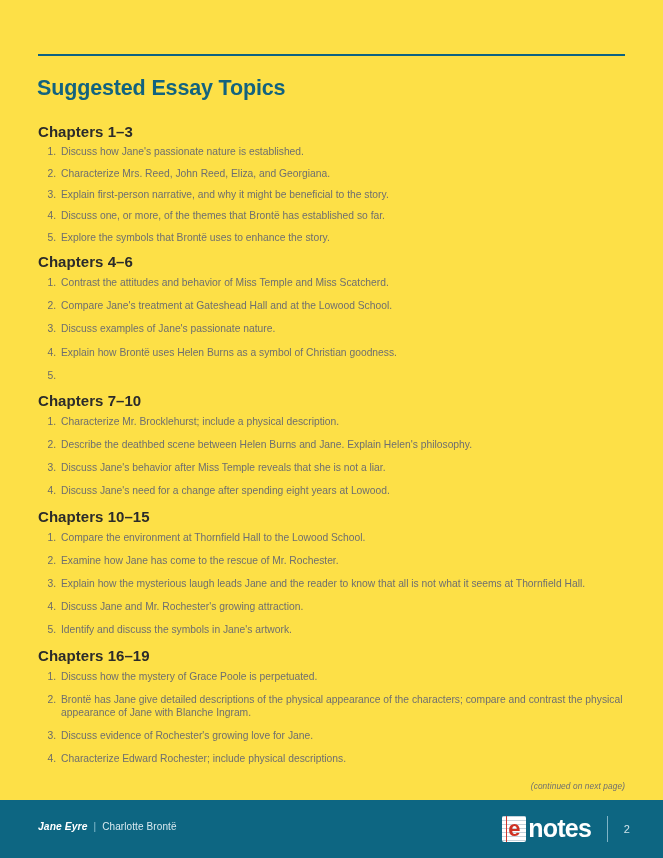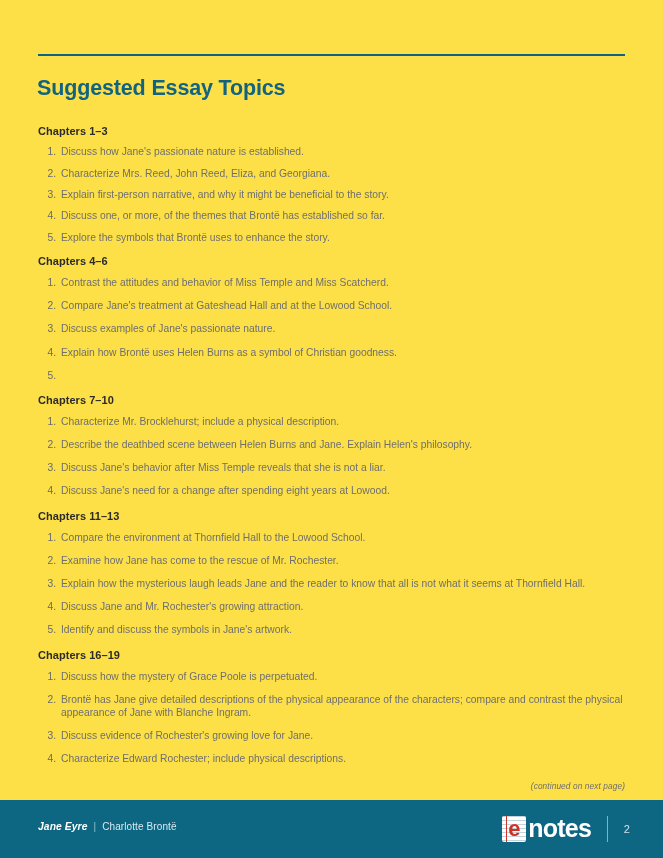--- a/index.html
+++ b/index.html
@@ -51,21 +51,21 @@
     left: 38px;
     top: 123px;
     width: 600px;
   }
 
   .section {
     margin-bottom: 5px;
   }
 
   .section-heading {
-    font-size: 11px;
+    font-size: 15px;
     font-weight: bold;
     color: #2b2b2b;
     letter-spacing: 0.05px;
     margin: 0 0 1px 0;
     line-height: 17px;
   }
 
   .topic-list {
     list-style: none;
     margin: 0;
@@ -303,21 +303,21 @@
             <span class="topic-num">3.</span>
             <span class="topic-text">Discuss Jane's behavior after Miss Temple reveals that she is not a liar.</span>
           </li>
           <li class="topic-item">
             <span class="topic-num">4.</span>
             <span class="topic-text">Discuss Jane's need for a change after spending eight years at Lowood.</span>
           </li>
         </ol>
       </div>
       <div class="section">
-        <div class="section-heading">Chapters 11–13</div>
+        <div class="section-heading">Chapters 10–15</div>
         <ol class="topic-list">
           <li class="topic-item">
             <span class="topic-num">1.</span>
             <span class="topic-text">Compare the environment at Thornfield Hall to the Lowood School.</span>
           </li>
           <li class="topic-item">
             <span class="topic-num">2.</span>
             <span class="topic-text">Examine how Jane has come to the rescue of Mr. Rochester.</span>
           </li>
           <li class="topic-item">

